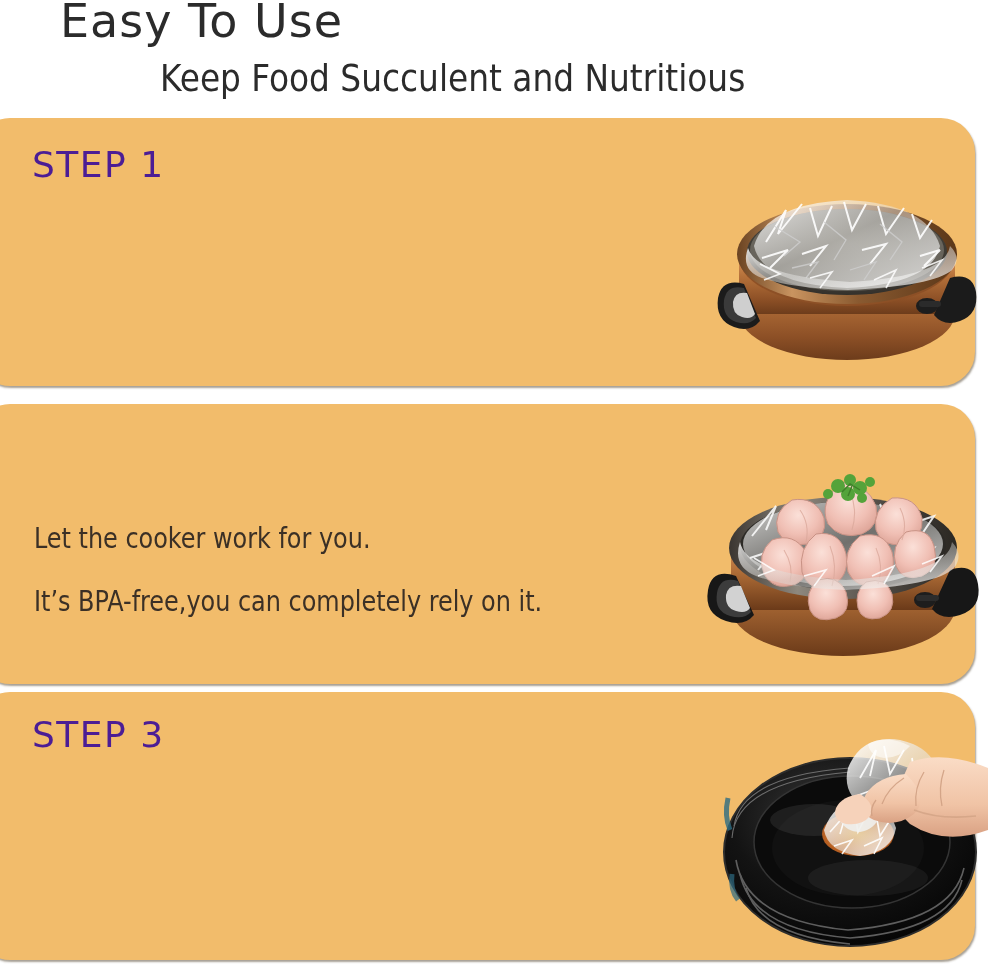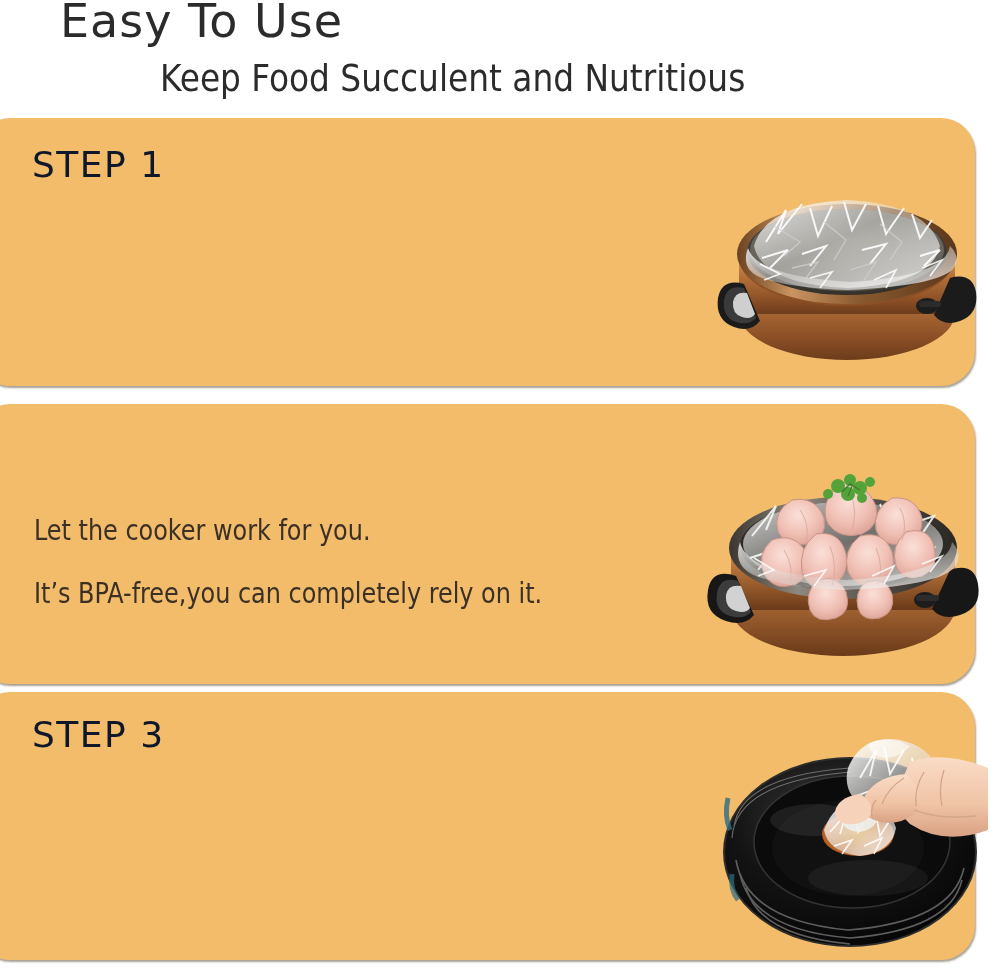--- a/index.html
+++ b/index.html
@@ -70,33 +70,33 @@
     bottom: 0;
   }
 
   .step-heading {
     position: absolute;
     left: 32px;
     font-family: "DejaVu Sans", sans-serif;
     font-size: 36px;
     font-weight: 400;
     letter-spacing: 1.5px;
-    color: #0f172a;
+    color: #4c1d95;
     white-space: nowrap;
   }
   #step-card-1 .step-heading { top: 26px; }
   #step-card-2 .step-heading { top: 32px; }
   #step-card-3 .step-heading { top: 22px; }
 
   .step-lines {
     position: absolute;
     left: 34px;
   }
   #step-card-1 .step-lines { top: 108px; }
-  #step-card-2 .step-lines { top: 110px; }
+  #step-card-2 .step-lines { top: 118px; }
   #step-card-3 .step-lines { top: 108px; }
 
   .step-line {
     font-family: "DejaVu Sans Condensed", "Liberation Sans Narrow", "Liberation Sans", sans-serif;
     font-size: 28px;
     color: #3b3026;
     white-space: nowrap;
     transform: scaleX(0.95);
     transform-origin: left center;
   }

